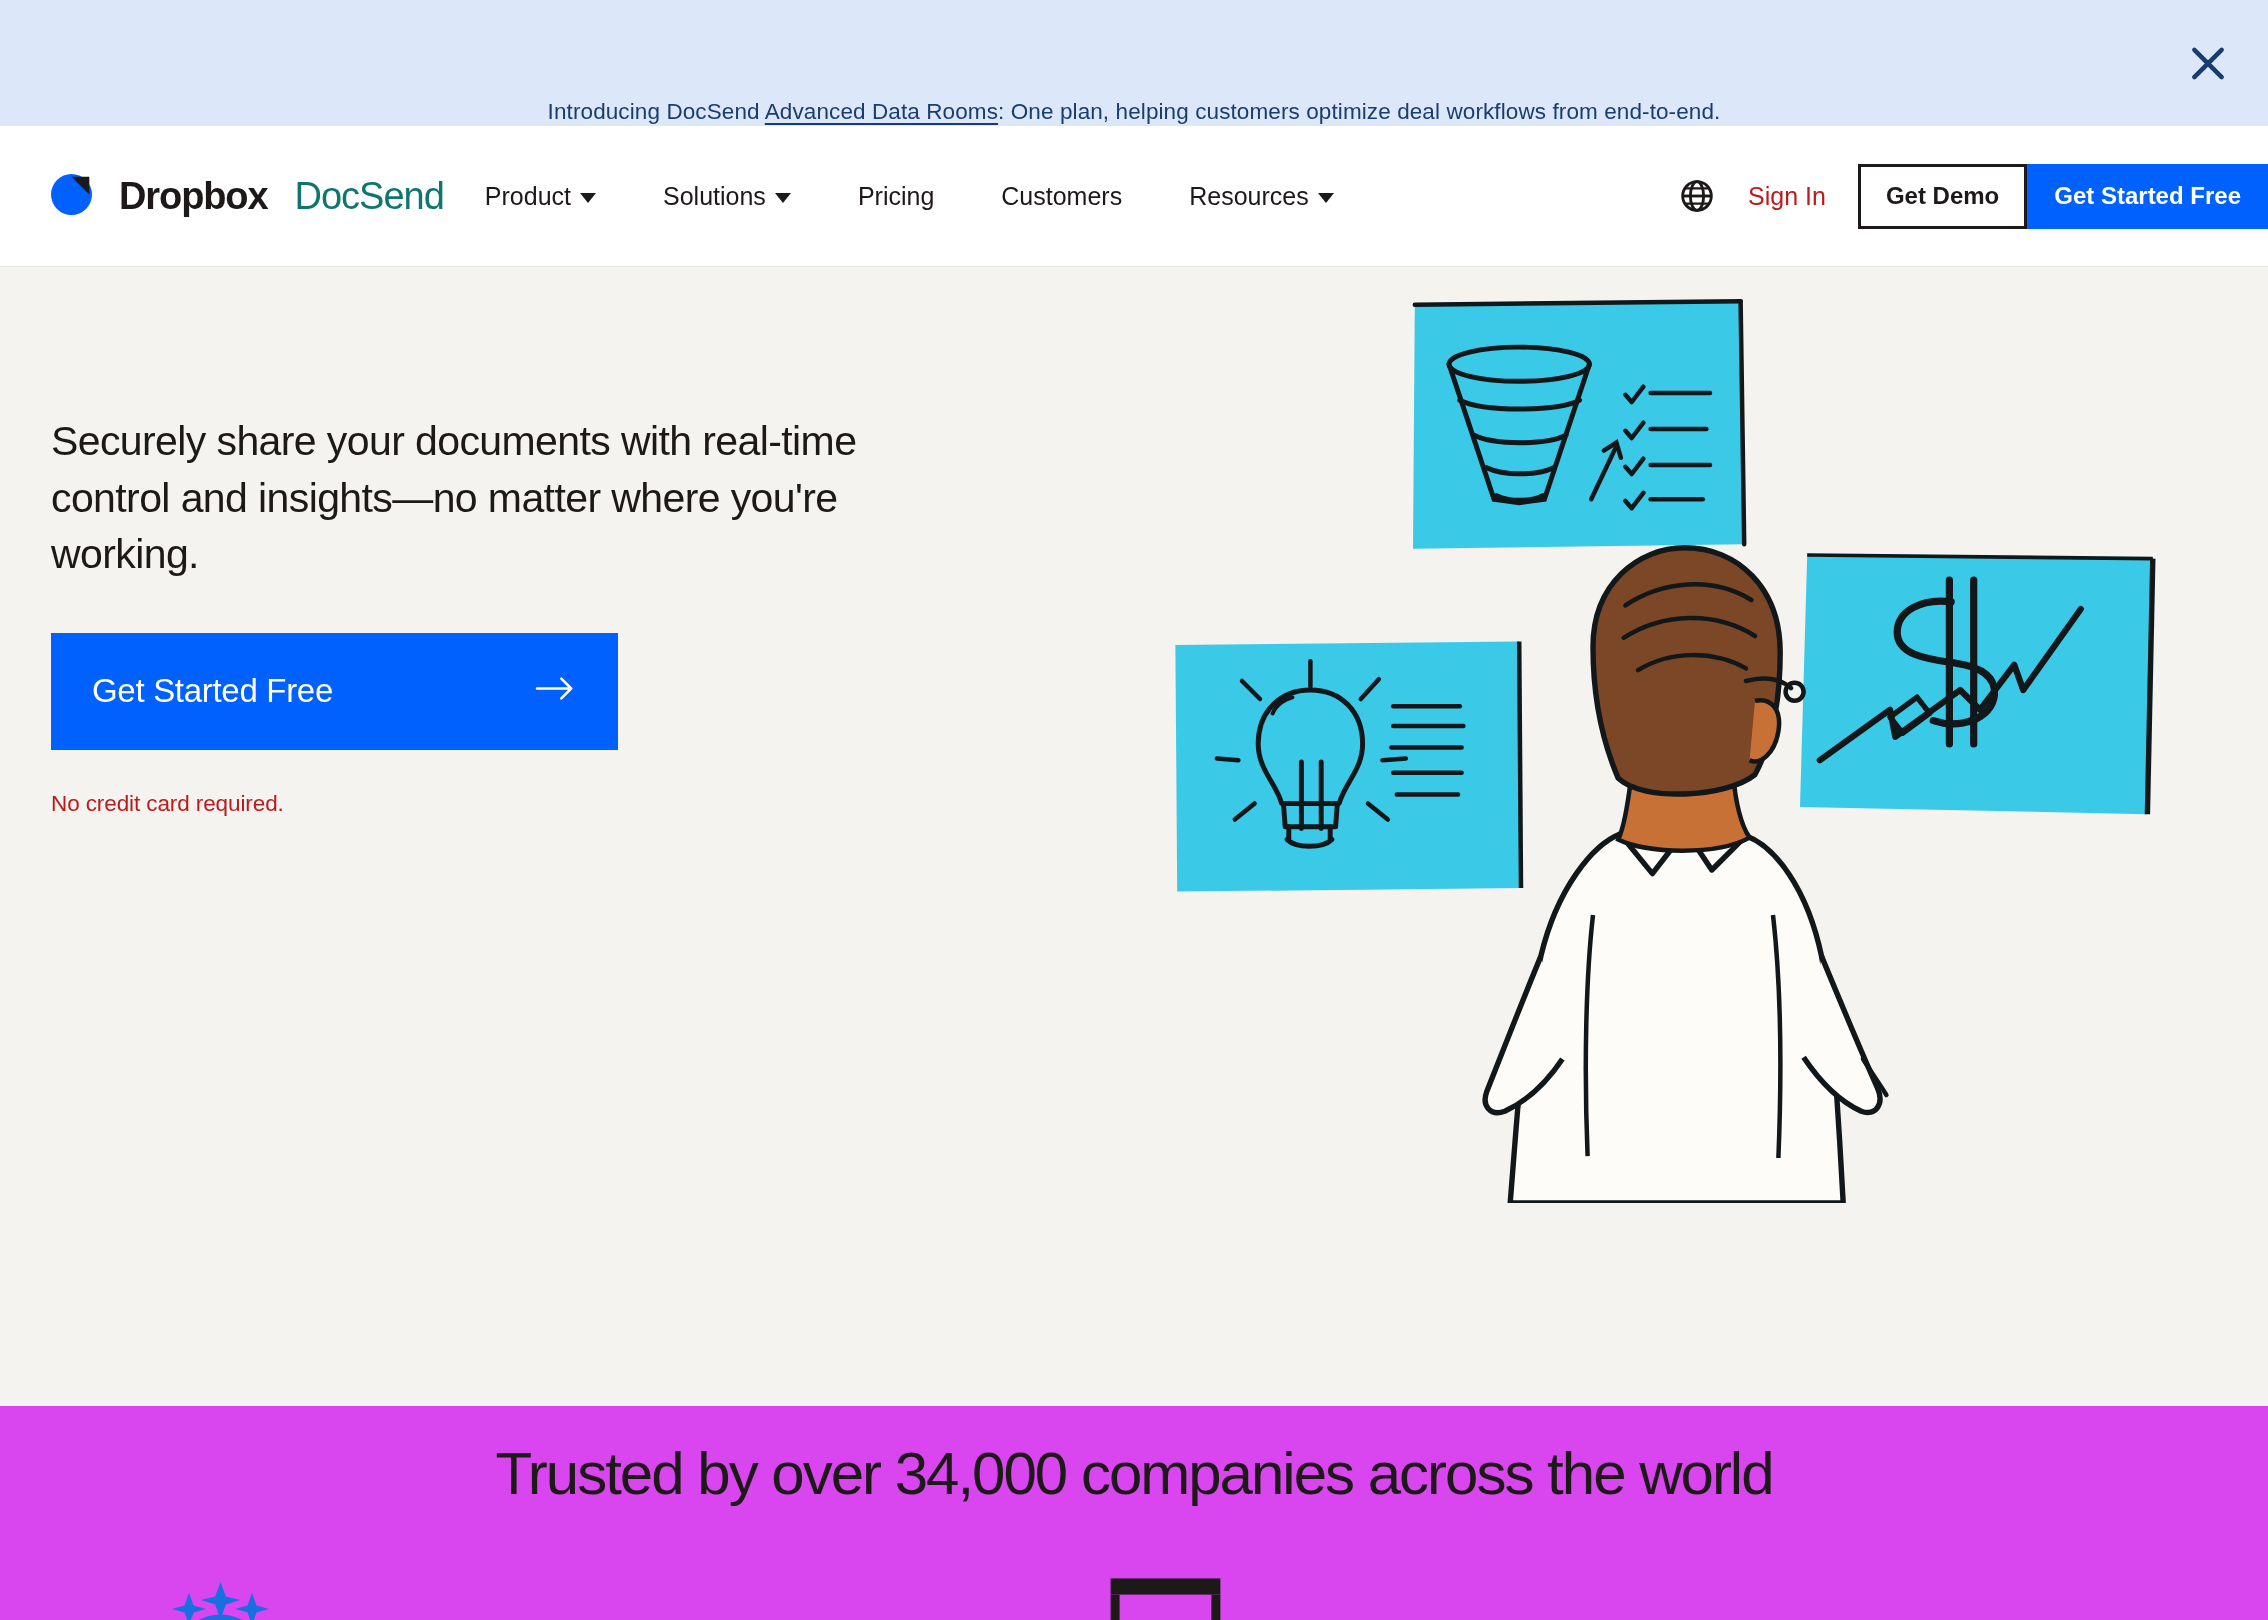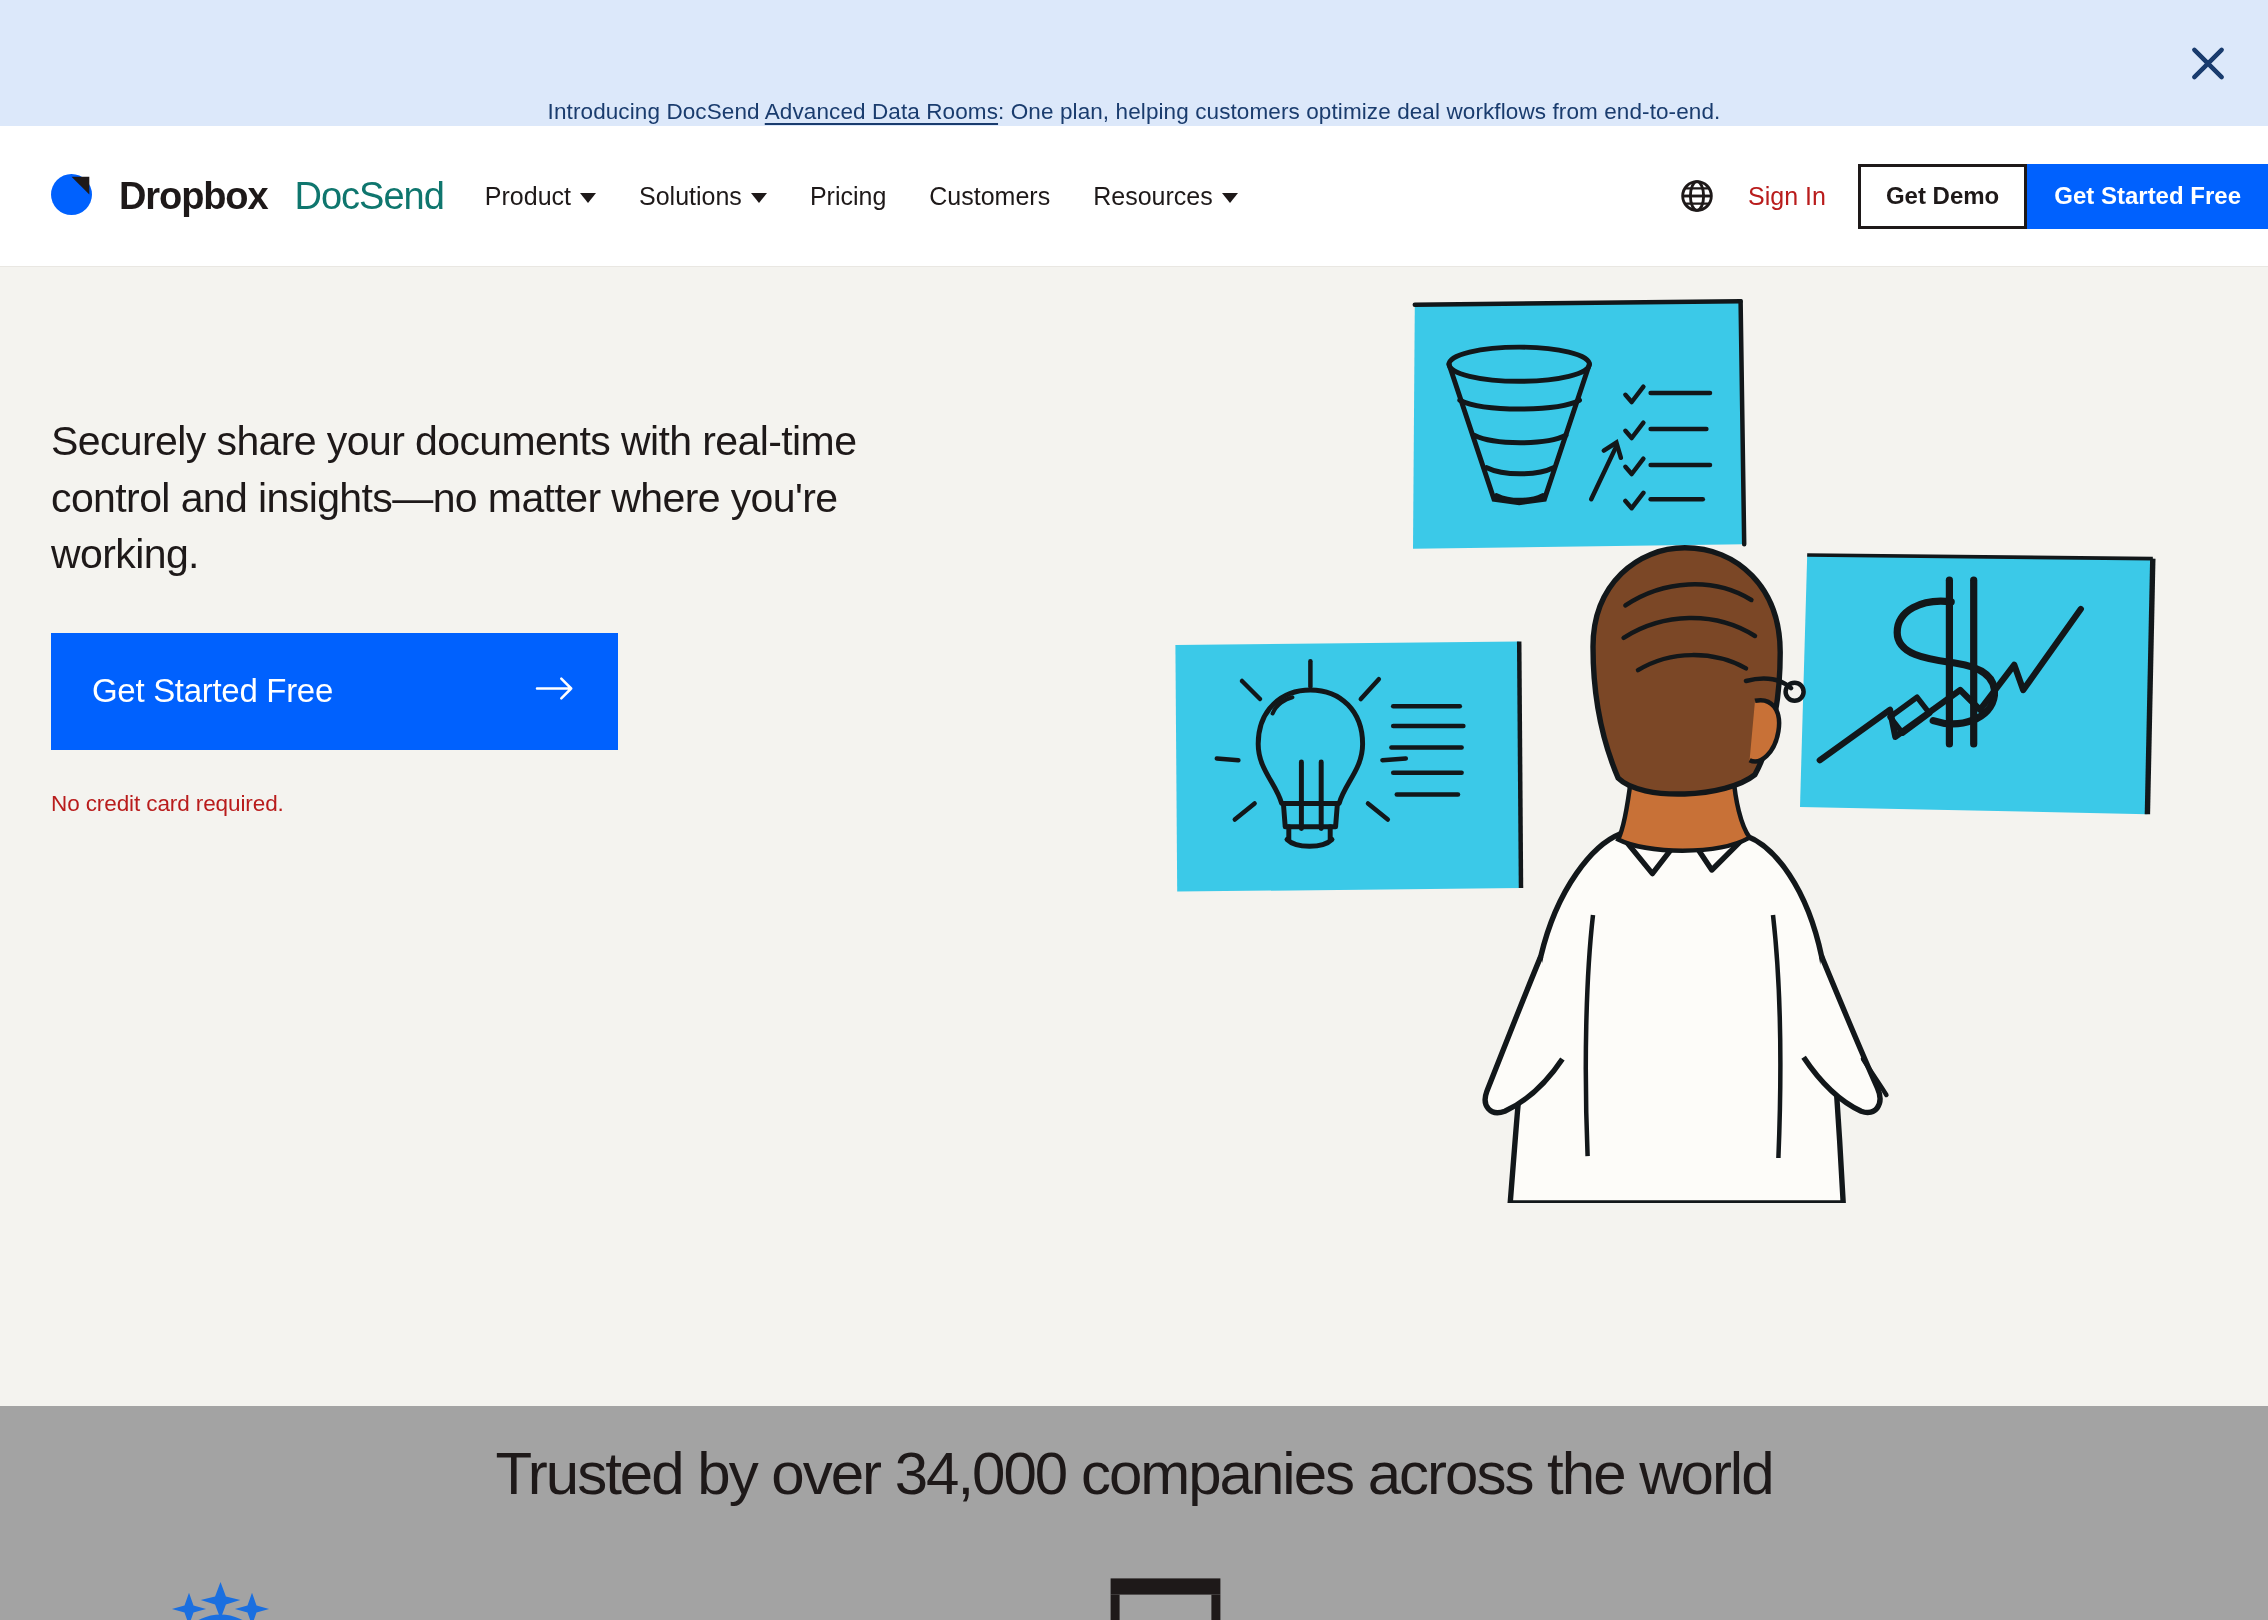--- a/index.html
+++ b/index.html
@@ -81,21 +81,21 @@
   .brand-product {
     font-size: 38px;
     font-weight: normal;
     letter-spacing: -1px;
     color: #0f766e;
     line-height: 1;
   }
   .nav-links {
     display: flex;
     align-items: center;
-    gap: 43px;
+    gap: 67px;
   }
   .nav-item {
     display: flex;
     align-items: center;
     gap: 9px;
     font-size: 25px;
     color: #1E1919;
     cursor: pointer;
     white-space: nowrap;
   }
@@ -215,21 +215,21 @@
     right: 90px;
     top: 27px;
     width: 1008px;
     height: 909px;
   }
   .hero-art svg { display:block; width:100%; height:100%; }
 
   
   .trusted {
     position: relative;
-    background: #a3a3a3;
+    background: #d946ef;
     height: 214px;
     overflow: hidden;
   }
   .trusted-title {
     font-size: 60px;
     letter-spacing: -2px;
     color: #1E1919;
     text-align: center;
     margin: 0;
     padding-top: 33px;

